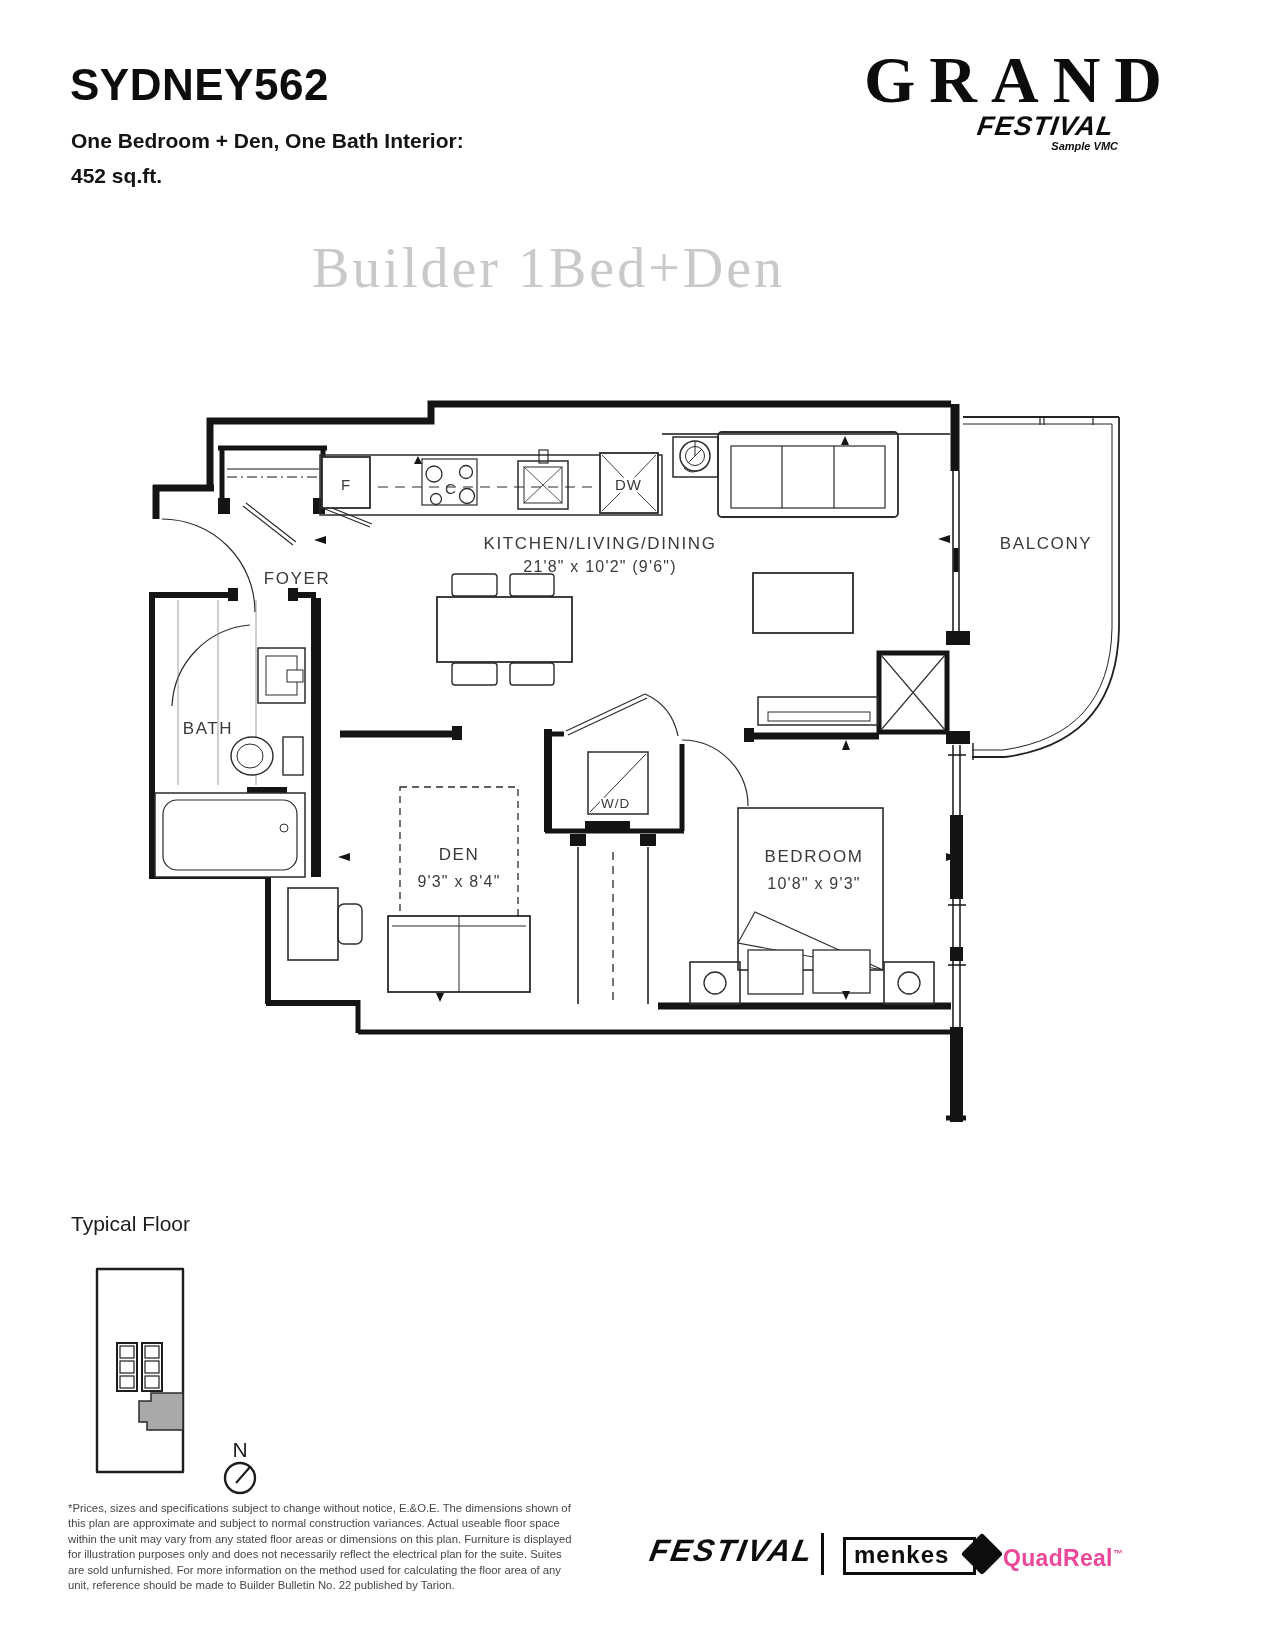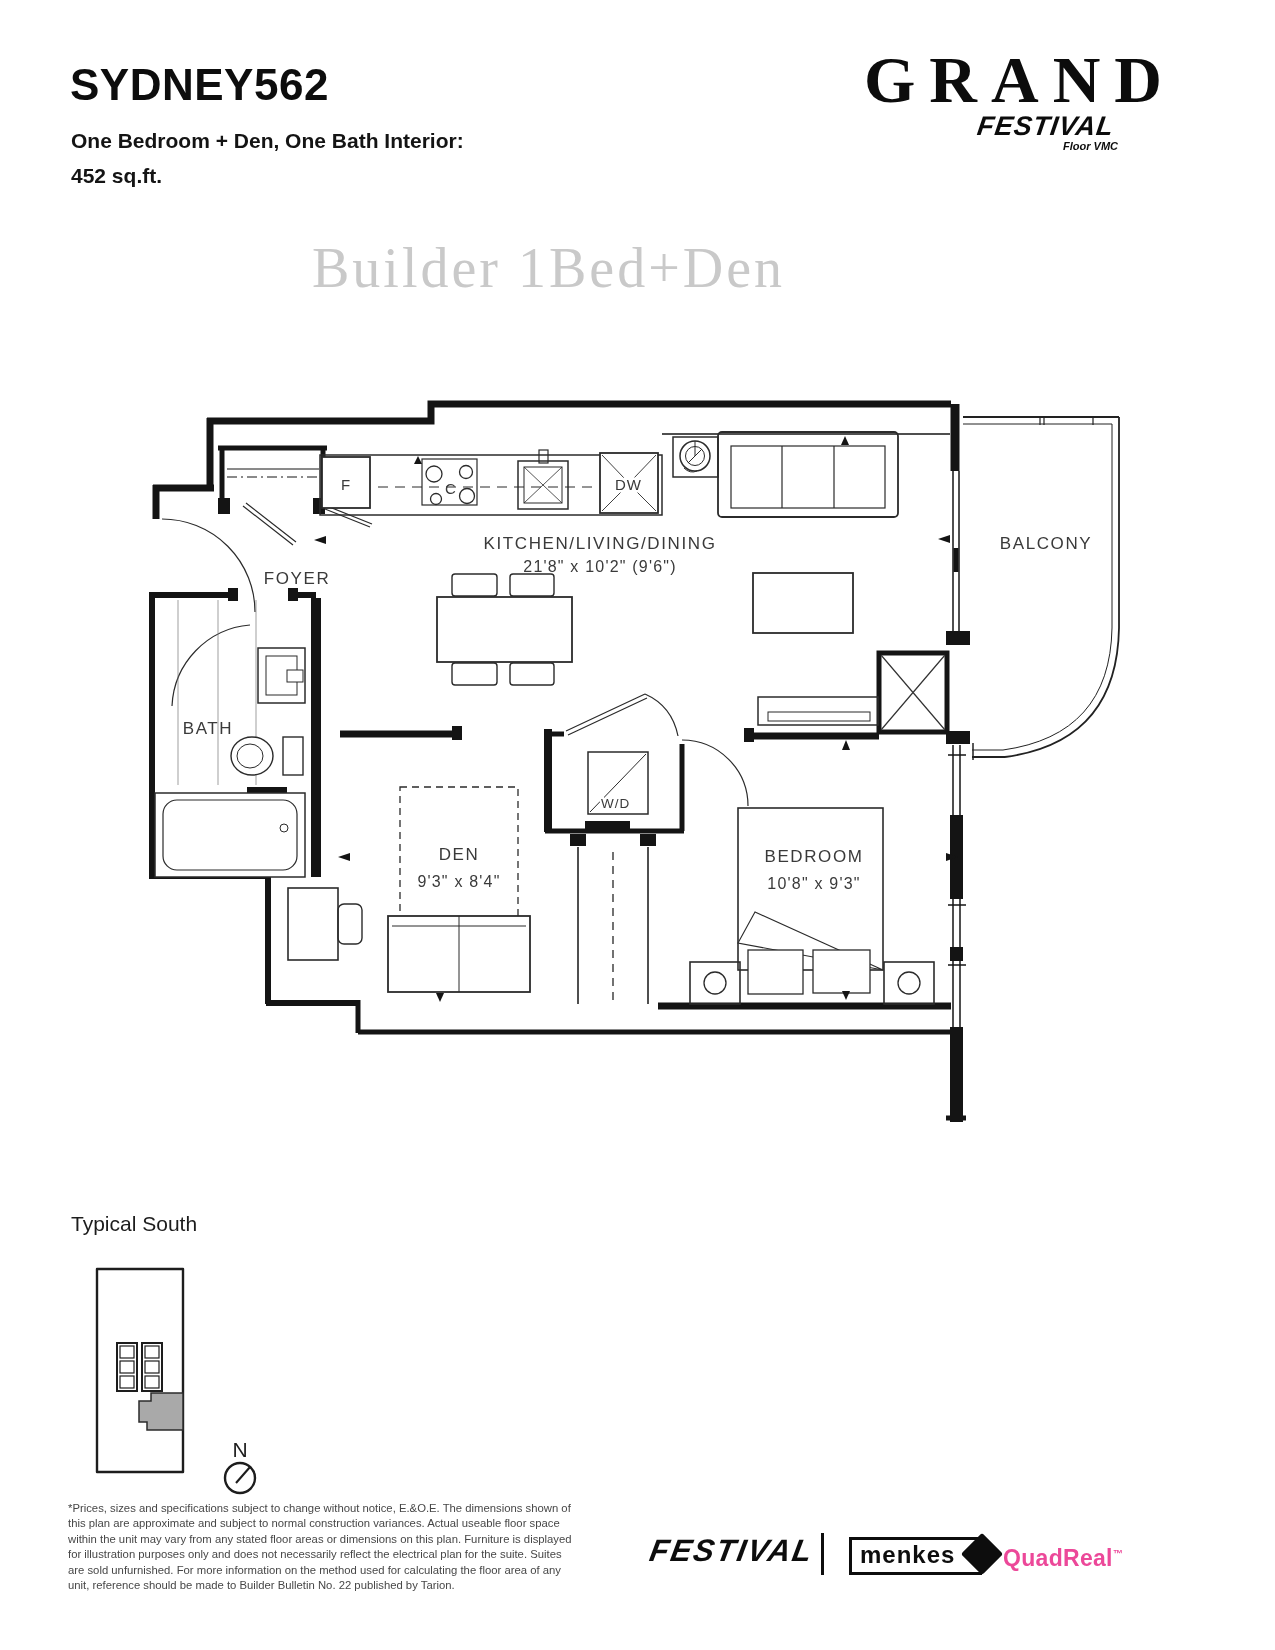--- a/index.html
+++ b/index.html
@@ -11,40 +11,40 @@
   .brand{right:113px;top:44px;width:330px;text-align:right;}
   .brand-name{font-family:"Liberation Serif",serif;font-size:66px;font-weight:700;letter-spacing:14px;margin-right:-14px;color:#0c0c0c;line-height:1.1;}
   .brand-festival{font-size:27px;font-weight:800;font-style:italic;letter-spacing:1px;transform:skewX(-8deg);color:#0c0c0c;margin:-6px 48px 0 0;}
   .brand-tag{font-size:11px;font-weight:800;font-style:italic;color:#0c0c0c;margin:-2px 44px 0 0;}
   .watermark{left:312px;top:236px;font-family:"Liberation Serif",serif;font-size:56px;color:#c9c9c9;letter-spacing:3px;}
   .keyplan-label{left:71px;top:1212px;font-size:21px;color:#1d1d1d;}
   .disclaimer{left:68px;top:1501px;width:508px;font-size:11.3px;line-height:1.37;color:#474747;}
   .logos{left:645px;top:1525px;width:560px;height:60px;}
   .logo-festival{left:5px;top:8px;font-size:31px;font-weight:800;font-style:italic;letter-spacing:2px;transform:skewX(-10deg);color:#0d0d0d;}
   .logo-divider{left:176px;top:8px;width:2.5px;height:42px;background:#0d0d0d;}
-  .logo-menkes{left:204px;top:12px;border:3.5px solid #0d0d0d;padding:1px 24px 3px 8px;font-size:24px;font-weight:800;letter-spacing:1px;color:#0d0d0d;text-align:right;}
+  .logo-menkes{left:198px;top:12px;border:3.5px solid #0d0d0d;padding:1px 24px 3px 8px;font-size:24px;font-weight:800;letter-spacing:1px;color:#0d0d0d;text-align:right;}
   .logo-quadreal{left:322px;top:14px;width:30px;height:30px;background:#0d0d0d;transform:rotate(45deg);border-radius:3px;}
   .logo-quadreal-text{left:358px;top:20px;font-size:23px;font-weight:600;color:#ec4899;letter-spacing:.3px;}
   .tm{font-size:10px;vertical-align:super;}
   svg text{font-family:"Liberation Sans",sans-serif;fill:#3a3a3a;}
   .room-label{font-size:17px;letter-spacing:1.6px;}
   .room-dims{font-size:16px;letter-spacing:1.2px;}
   .appl-label{font-size:15px;letter-spacing:1px;}
 </style>
 </head>
 <body>
 
 <div class="abs title">SYDNEY562</div>
 <div class="abs subtitle">One Bedroom + Den, One Bath Interior:</div>
 <div class="abs area">452 sq.ft.</div>
 
 <div class="abs brand">
   <div class="brand-name">GRAND</div>
   <div class="brand-festival">FESTIVAL</div>
-  <div class="brand-tag">Floor VMC</div>
+  <div class="brand-tag">Sample VMC</div>
 </div>
 
 <div class="abs watermark">Builder 1Bed+Den</div>
 
 <svg class="abs" style="left:0;top:0" width="1275" height="1650" viewBox="0 0 1275 1650">
 
   <g stroke="#141414" fill="none" stroke-linecap="butt">
     <path d="M207,421 H431 V404 H951" stroke-width="7"></path>
     <path d="M662,434 H950" stroke-width="1.5"></path>
     <path d="M210,418 V489" stroke-width="7"></path>
@@ -282,21 +282,21 @@
     <rect x="145" y="1376" width="14" height="12" stroke-width="1.2"></rect>
   </g>
   <polygon points="151,1393 183,1393 183,1430 147,1430 147,1422 139,1422 139,1401 151,1401" fill="#a9a9a9" stroke="#2b2b2b" stroke-width="1.5"></polygon>
   <g>
     <text x="240" y="1457" text-anchor="middle" style="font-size:21px;fill:#1d1d1d;">N</text>
     <circle cx="240" cy="1478" r="15" fill="none" stroke="#1d1d1d" stroke-width="2.4"></circle>
     <path d="M236,1483 L250,1467" stroke="#1d1d1d" stroke-width="2" fill="none"></path>
   </g>
 </svg>
 
-<div class="abs keyplan-label">Typical South</div>
+<div class="abs keyplan-label">Typical Floor</div>
 
 <div class="abs disclaimer">*Prices, sizes and specifications subject to change without notice, E.&amp;O.E. The dimensions shown of this plan are approximate and subject to normal construction variances. Actual useable floor space within the unit may vary from any stated floor areas or dimensions on this plan. Furniture is displayed for illustration purposes only and does not necessarily reflect the electrical plan for the suite. Suites are sold unfurnished. For more information on the method used for calculating the floor area of any unit, reference should be made to Builder Bulletin No. 22 published by Tarion.</div>
 
 <div class="abs logos">
   <div class="abs logo-festival">FESTIVAL</div>
   <div class="abs logo-divider"></div>
   <div class="abs logo-menkes">menkes</div>
   <div class="abs logo-quadreal"></div>
   <div class="abs logo-quadreal-text"><span>QuadReal</span><span class="tm">™</span></div>
 </div>

